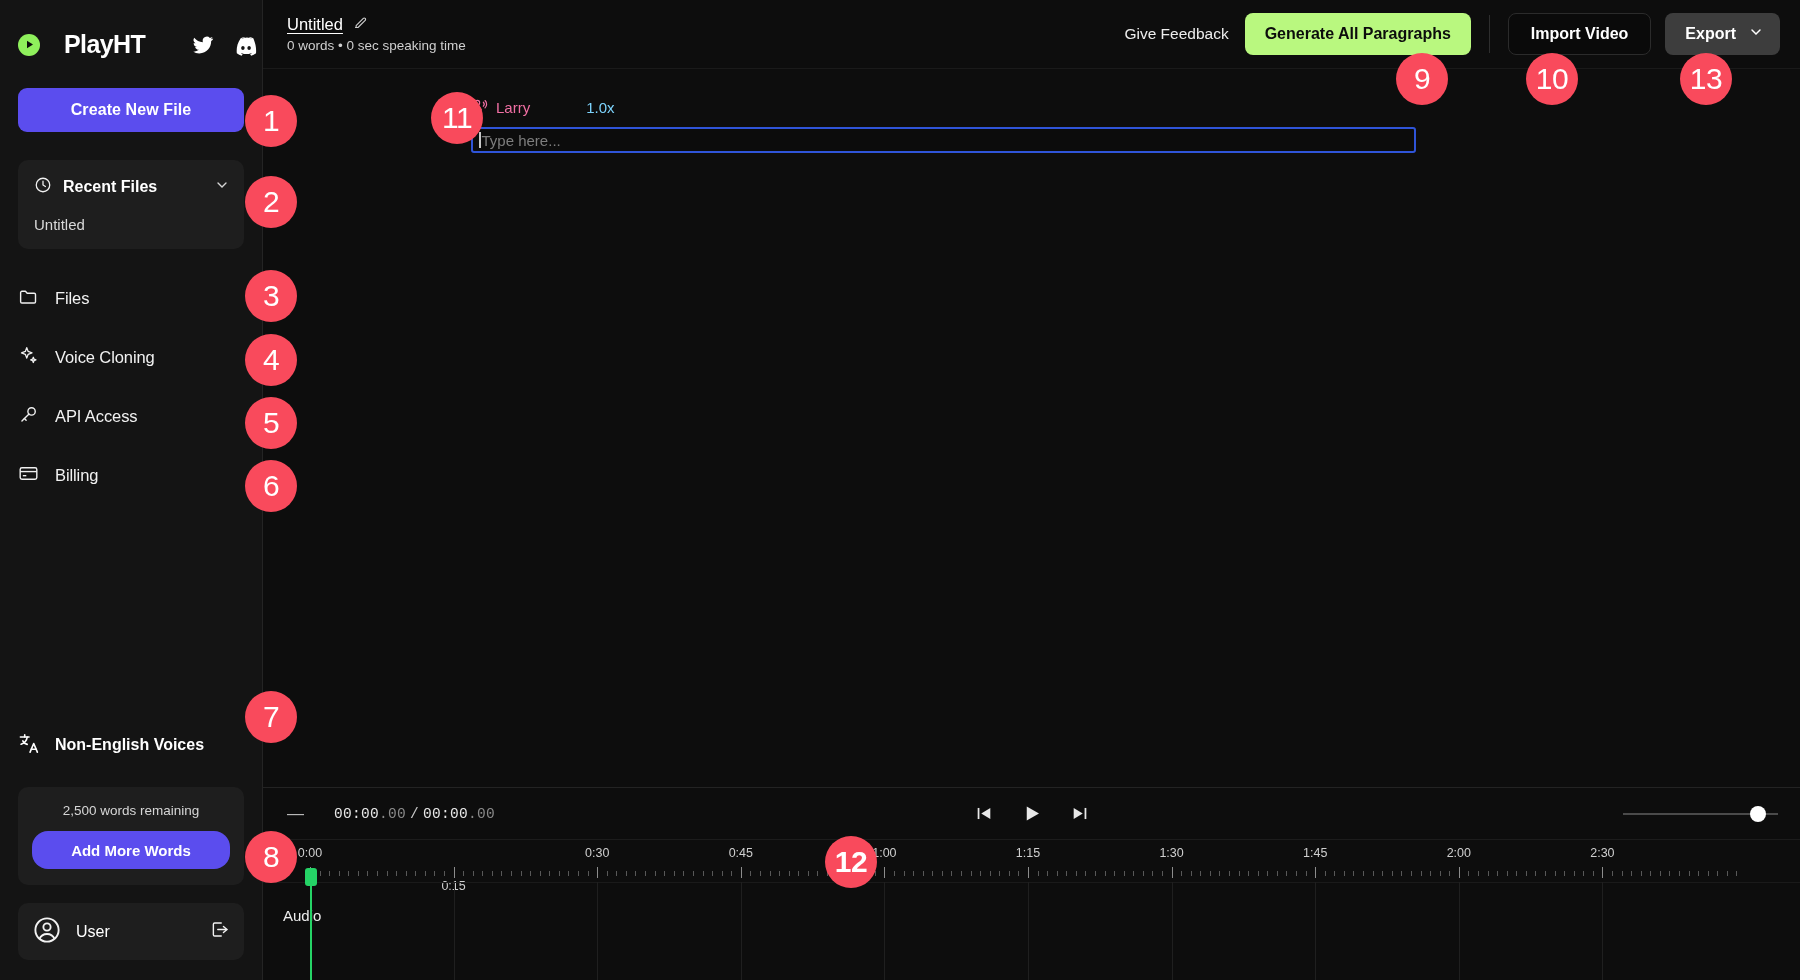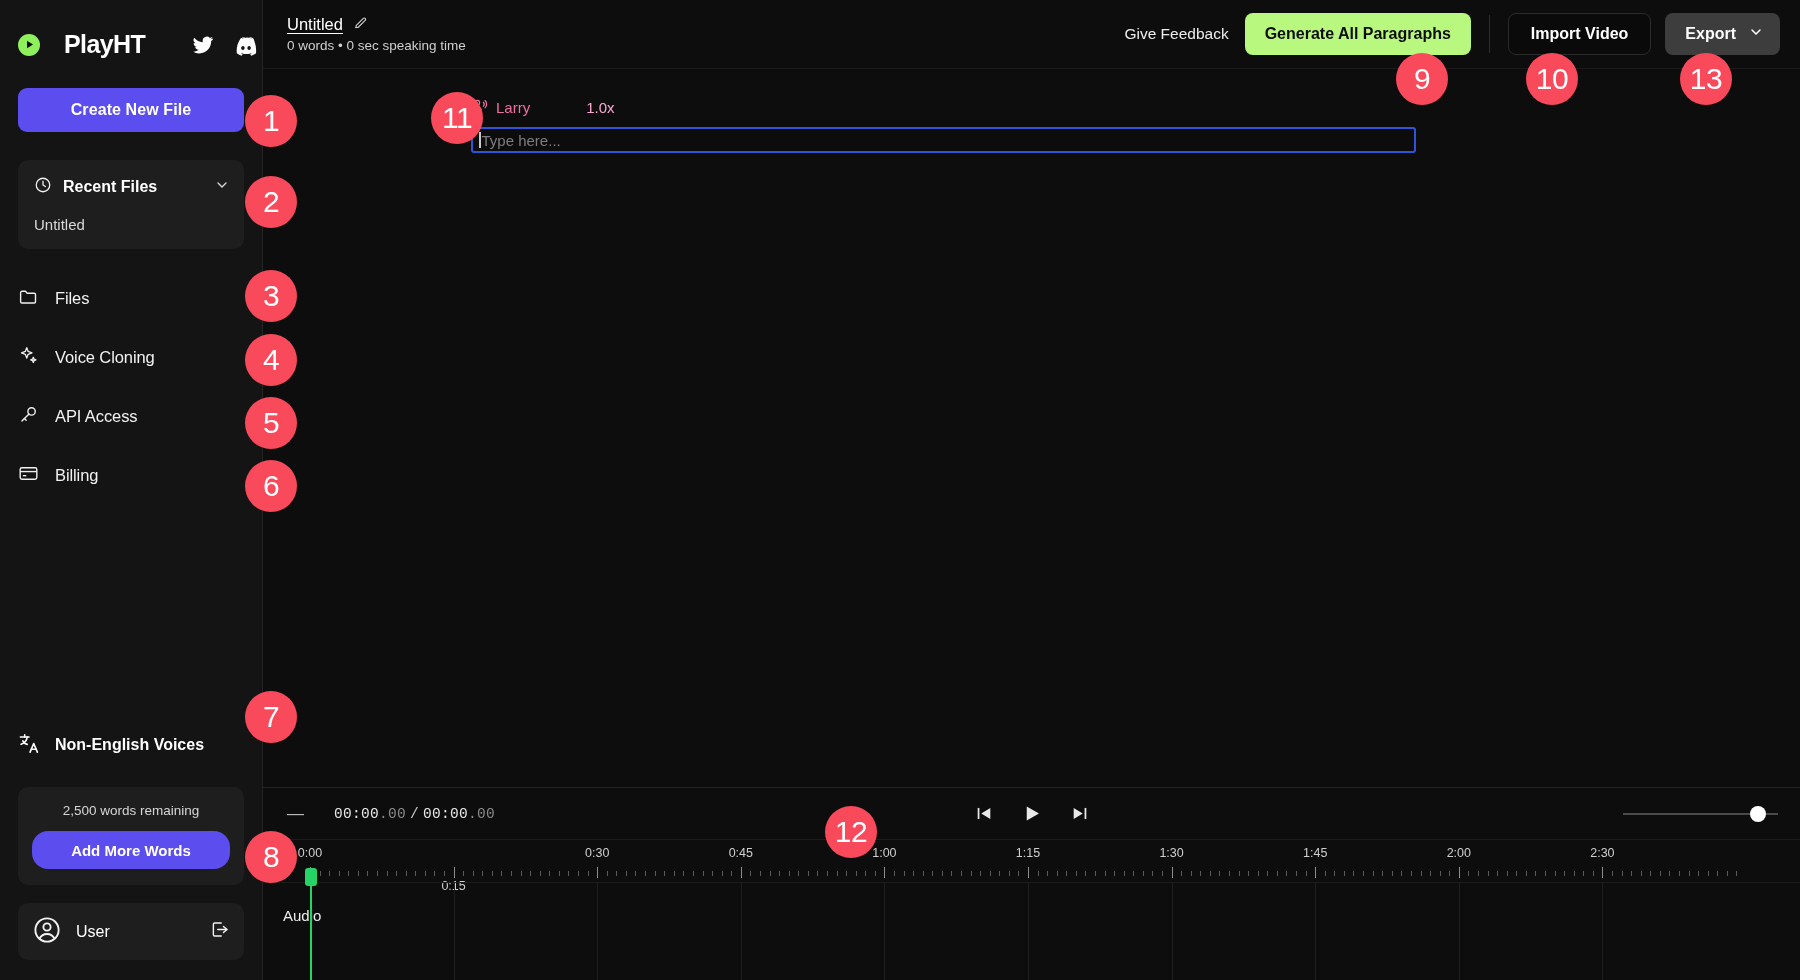--- a/index.html
+++ b/index.html
@@ -142,21 +142,21 @@
     font-size: 16px; font-weight: 700; cursor: pointer;
     display: flex; align-items: center; gap: 12px;
     font-family: "Liberation Sans", sans-serif;
   }
 
   
   .editor { flex: 1; position: relative; padding: 28px 0 0 0; overflow: hidden; }
   .para-block { padding-left: 208px; }
   .para-head { display: flex; align-items: center; gap: 8px; margin-bottom: 9px; }
   .voice-name { font-size: 15px; color: #f06fa3; font-weight: 500; }
-  .speed { font-size: 15px; color: #f9a8d4; font-weight: 500; margin-left: 48px; }
+  .speed { font-size: 15px; color: #7dd3fc; font-weight: 500; margin-left: 48px; }
   .para-input {
     width: 945px; height: 26px;
     background: #0c0c0c;
     border: 2px solid #2f54d8;
     border-radius: 3px;
     display: flex; align-items: center;
     padding: 0 6px;
     cursor: text;
   }
   .caret { width: 1.5px; height: 16px; background: #c9c9c9; }
@@ -627,16 +627,16 @@
       <div class="badge" style="left: 245px; top: 176px; width: 52px; height: 52px;">2</div>
       <div class="badge" style="left: 245px; top: 270px; width: 52px; height: 52px;">3</div>
       <div class="badge" style="left: 245px; top: 334px; width: 52px; height: 52px;">4</div>
       <div class="badge" style="left: 245px; top: 397px; width: 52px; height: 52px;">5</div>
       <div class="badge" style="left: 245px; top: 460px; width: 52px; height: 52px;">6</div>
       <div class="badge" style="left: 245px; top: 691px; width: 52px; height: 52px;">7</div>
       <div class="badge" style="left: 245px; top: 831px; width: 52px; height: 52px;">8</div>
       <div class="badge" style="left: 1396px; top: 53px; width: 52px; height: 52px;">9</div>
       <div class="badge" style="left: 1526px; top: 53px; width: 52px; height: 52px;">10</div>
       <div class="badge" style="left: 431px; top: 92px; width: 52px; height: 52px;">11</div>
-      <div class="badge" style="left: 825px; top: 806px; width: 52px; height: 52px;">12</div>
+      <div class="badge" style="left: 825px; top: 836px; width: 52px; height: 52px; font-weight: bold;">12</div>
       <div class="badge" style="left: 1680px; top: 53px; width: 52px; height: 52px;">13</div>
     </div>
 </div>
 
 </body></html>

